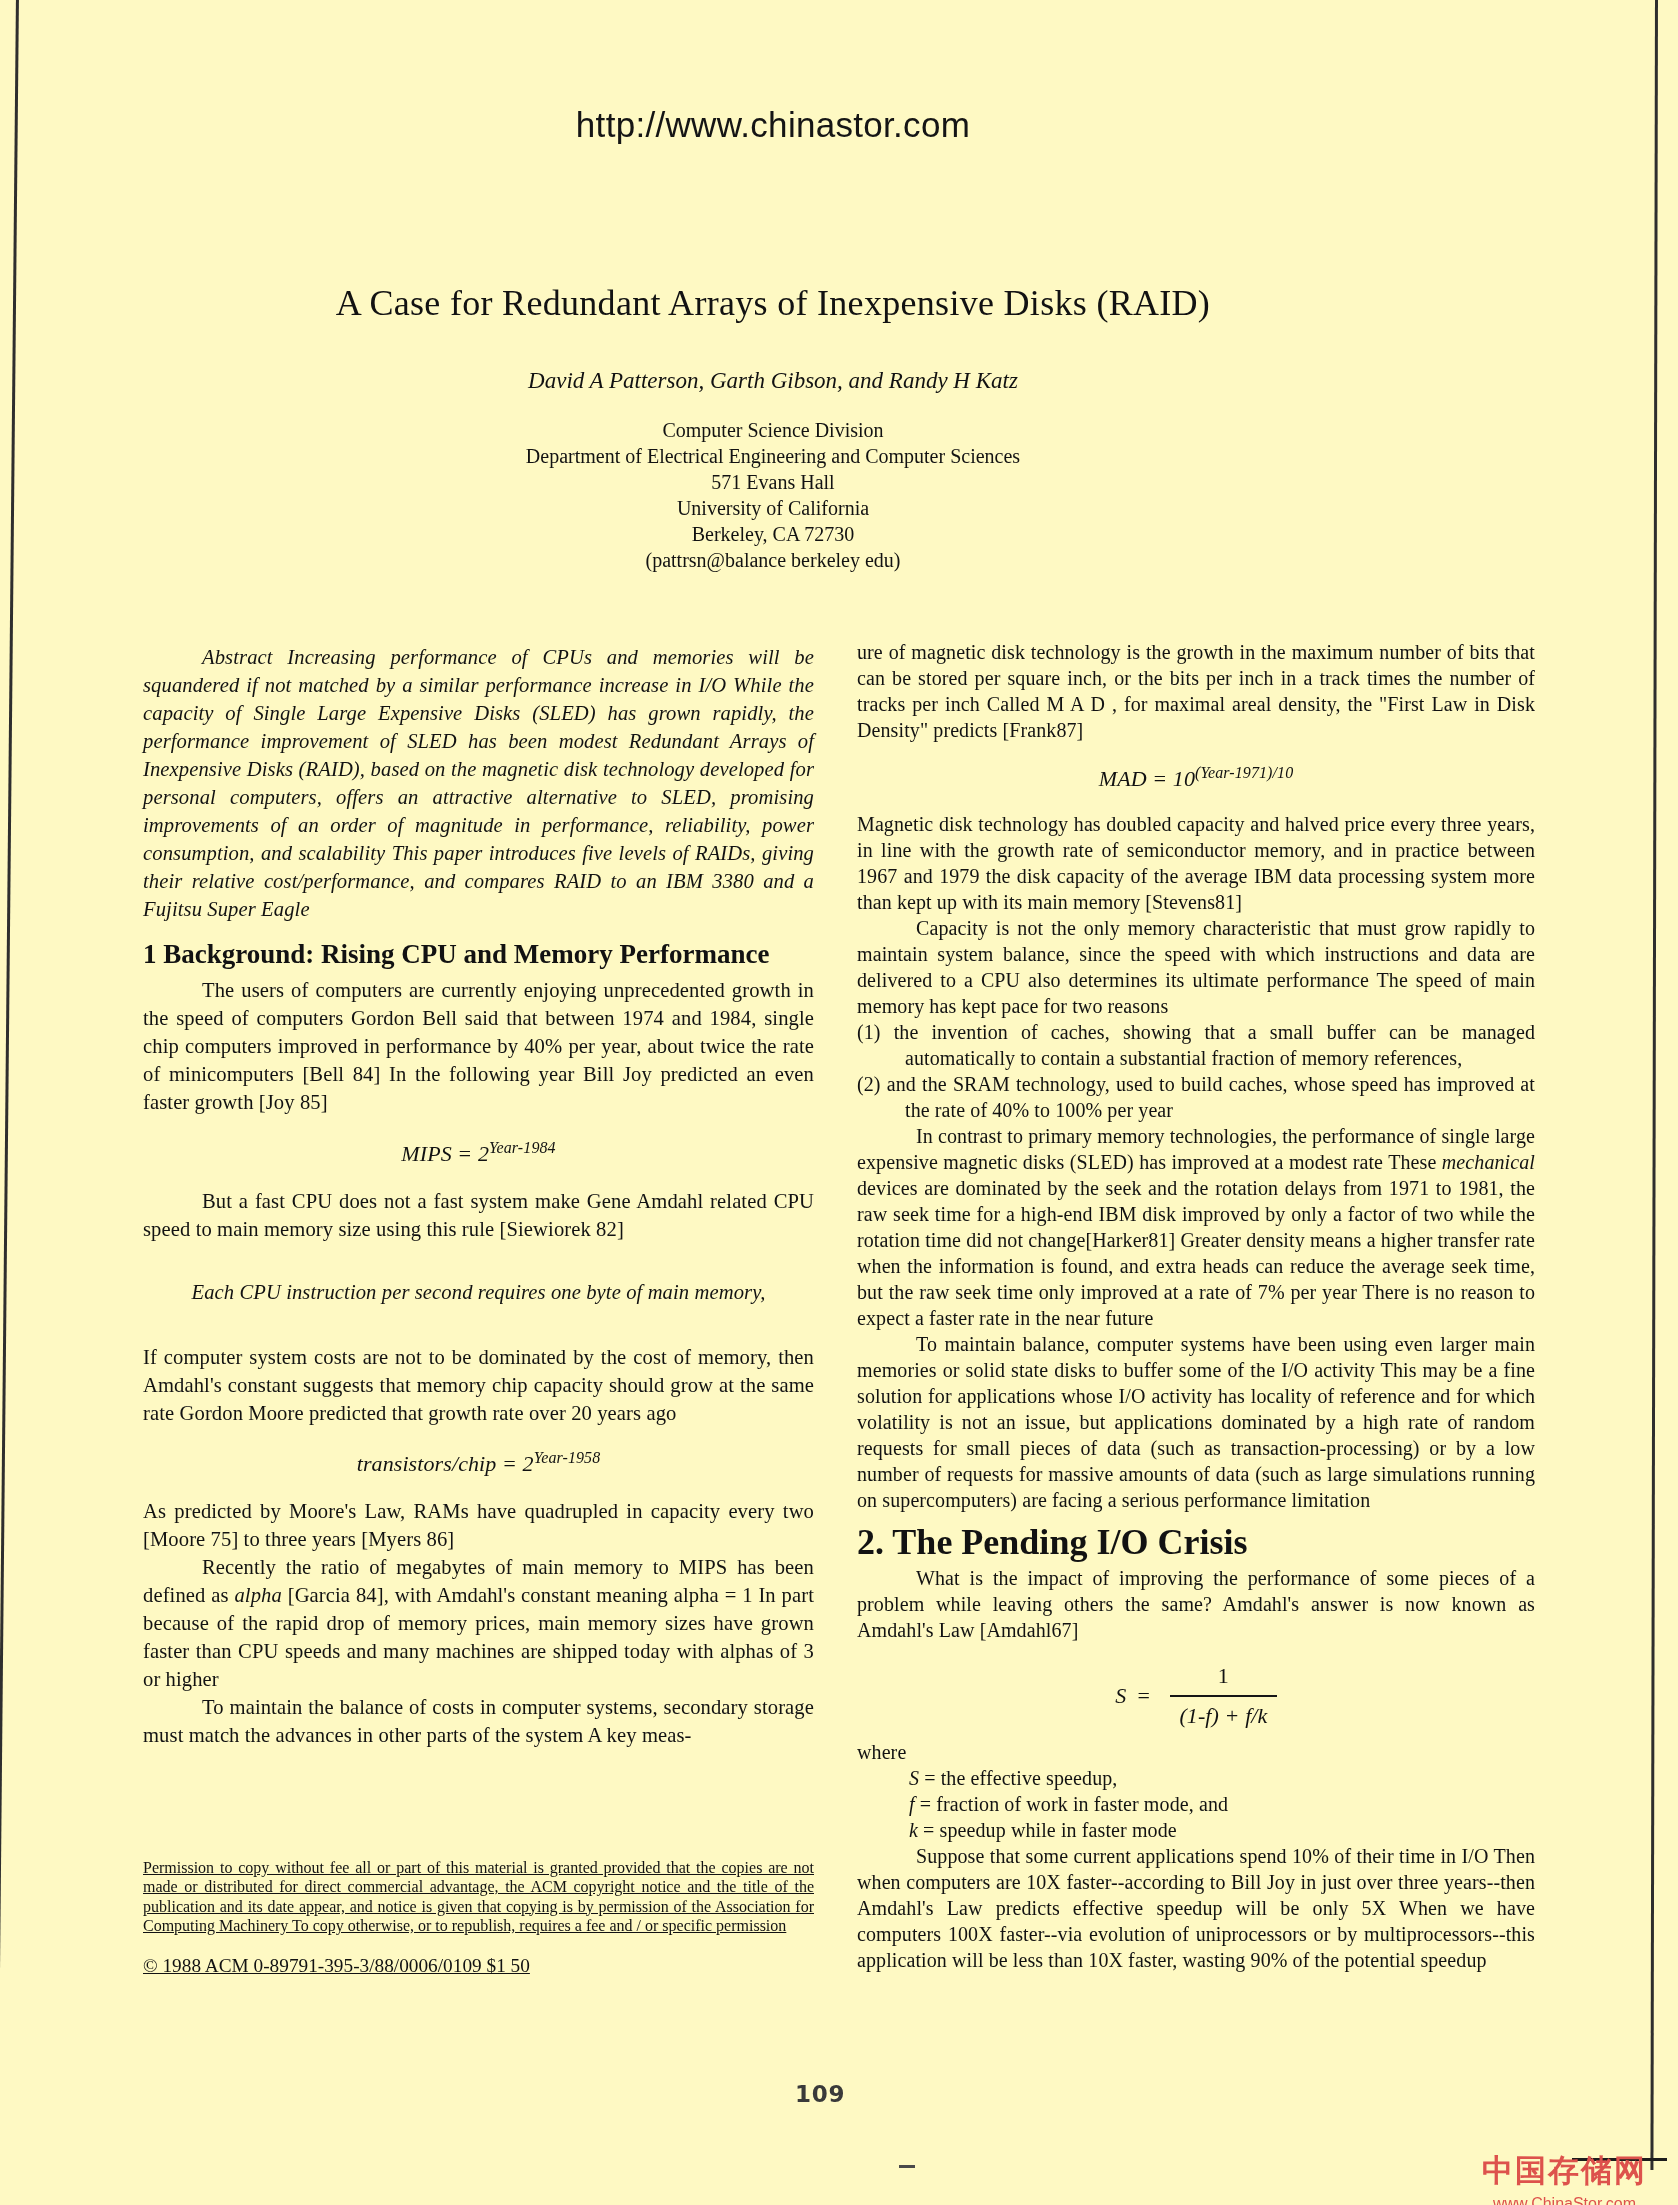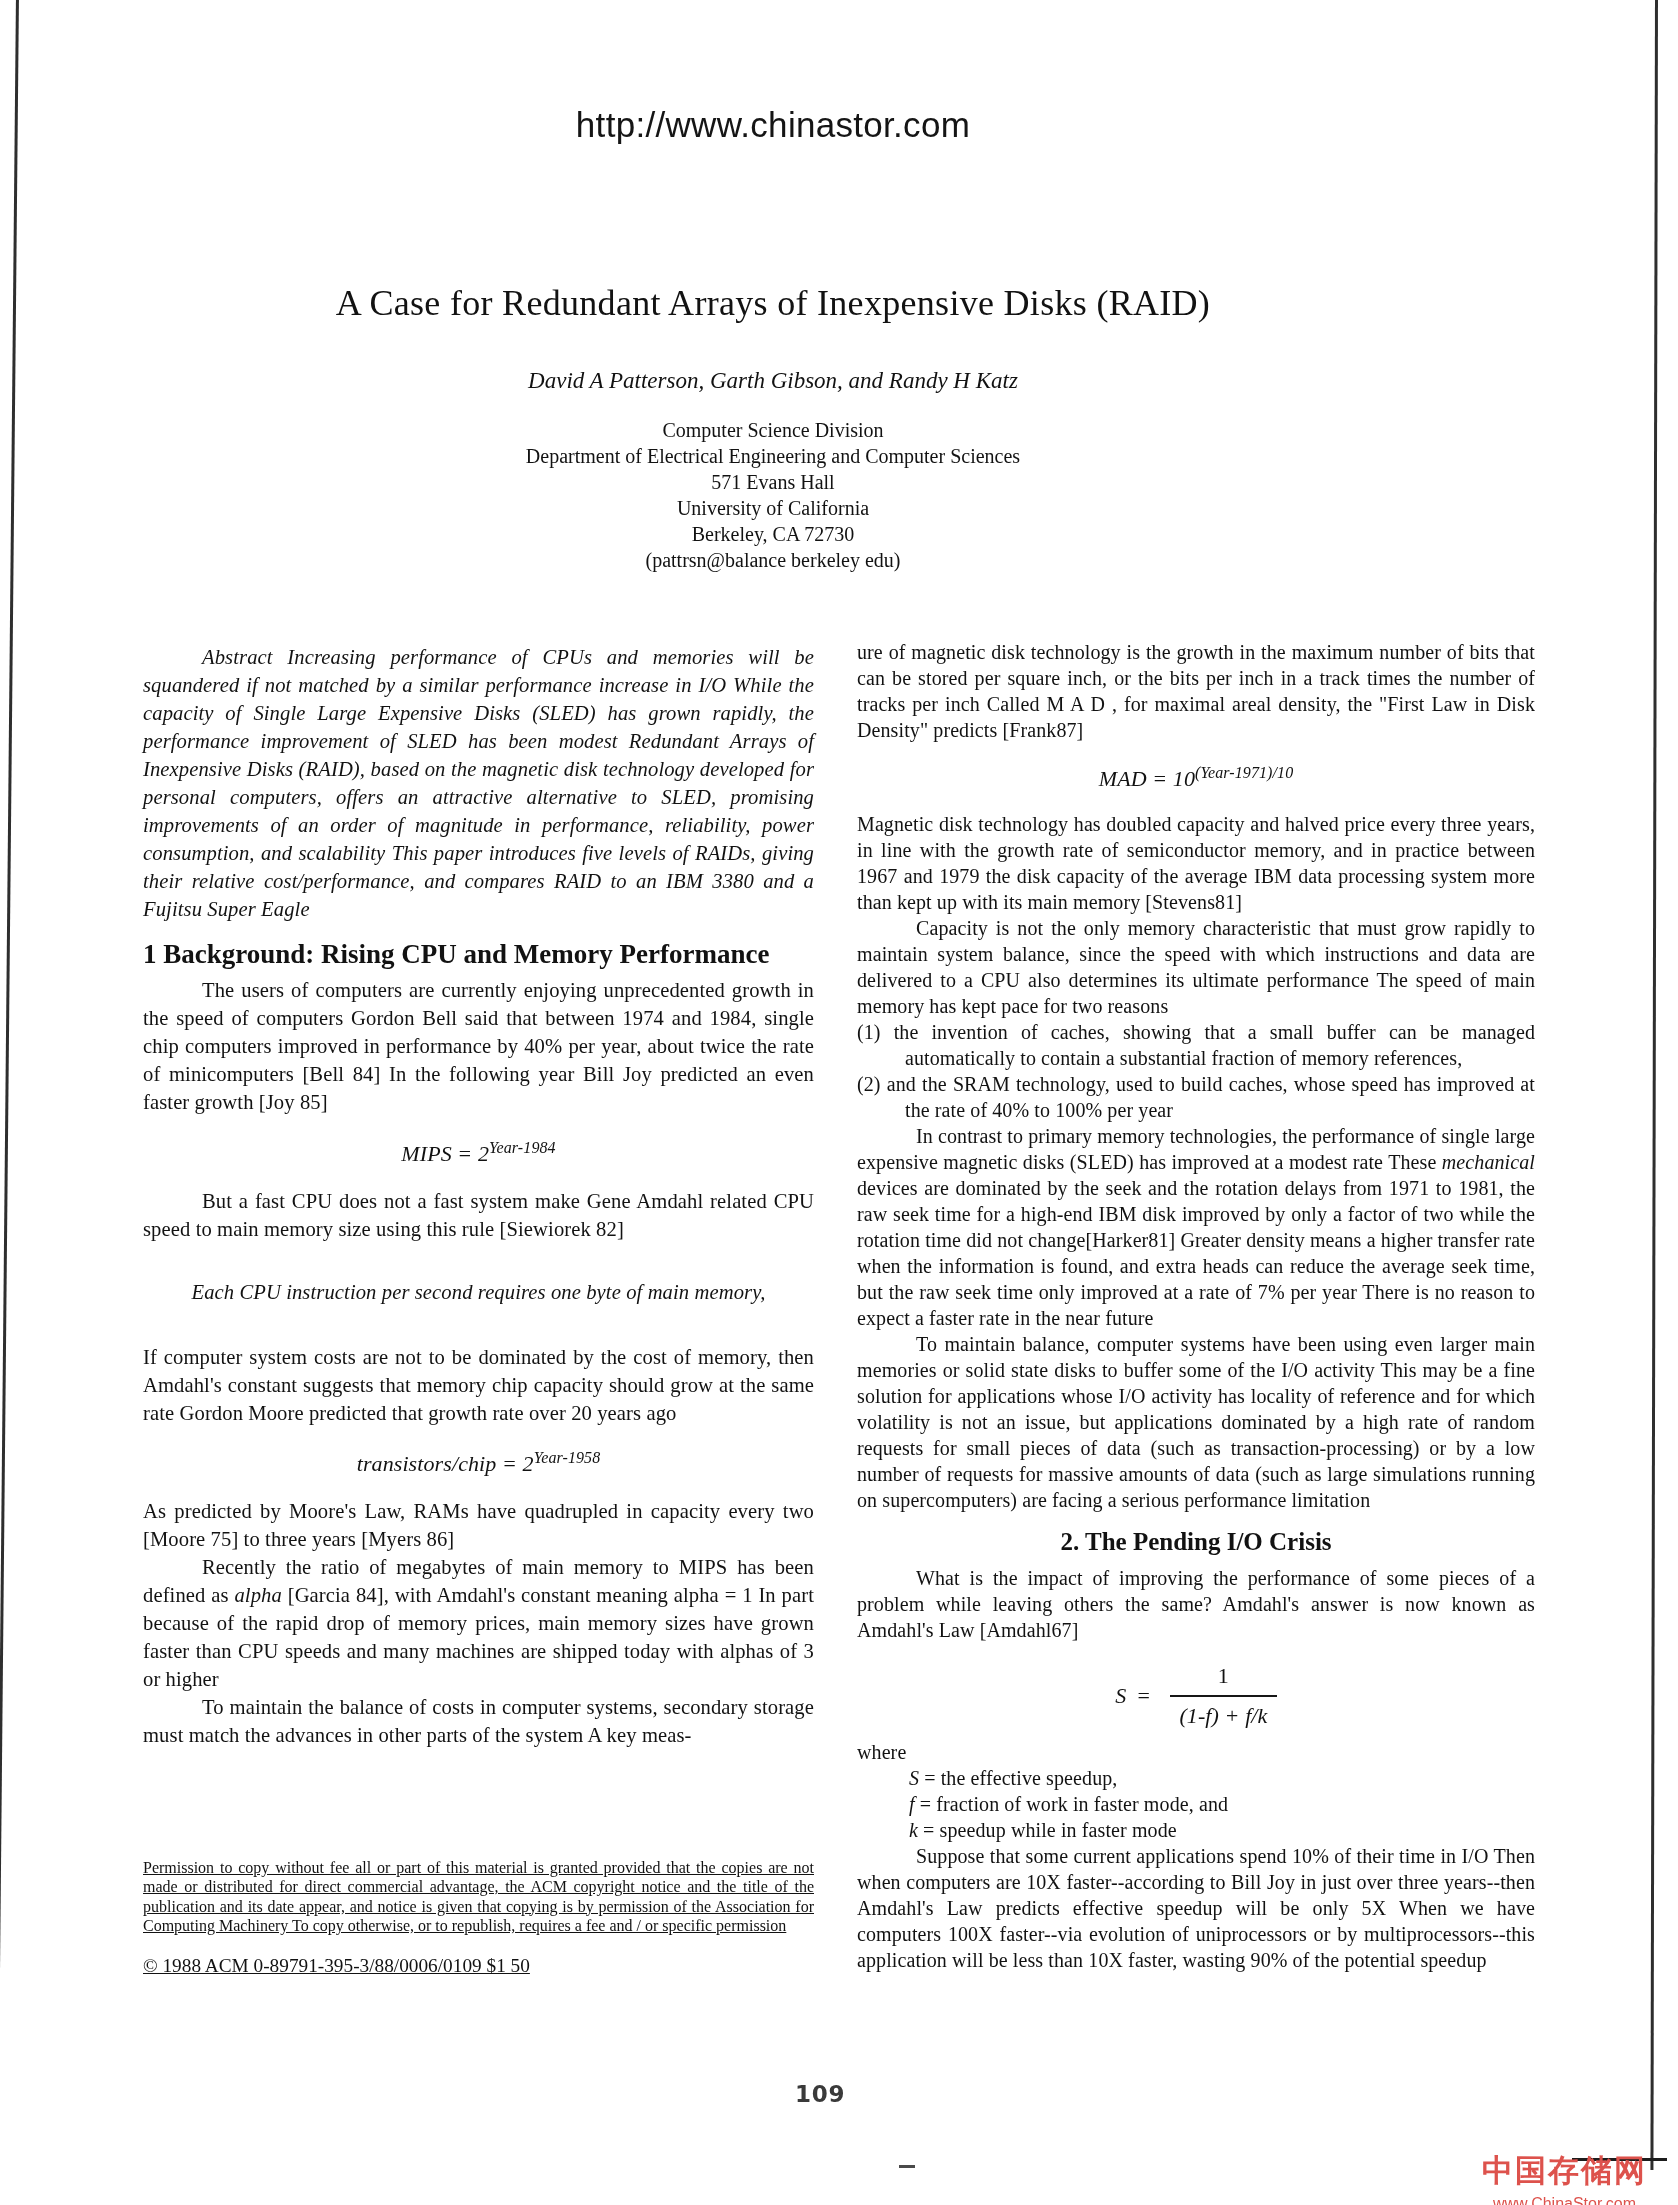--- a/index.html
+++ b/index.html
@@ -1,18 +1,18 @@
 <!DOCTYPE html>
 <html style="font-size:10.7px"><head>
 <meta charset="utf-8">
 <style>
   html, body { margin:0; padding:0; background:#d8d8d8; }
   .page {
     position:relative; width:1678px; height:2205px;
-    background:#ffffff; overflow:hidden;
+    background:#fef9c3; overflow:hidden;
     font-family:"Liberation Serif", serif; color:#121212;
   }
   
   .edge-left  { position:absolute; left:16px;  top:-6.7px; width:3.3px; height:2220px; background:#2e2e2e; transform:rotate(0.55deg); transform-origin:top left; }
   .edge-right { position:absolute; left:1655px; top:-6.7px; width:3.3px; height:2177px; background:#2e2e2e; transform:rotate(0.12deg); transform-origin:top left; }
   .corner-line { position:absolute; left:1572px; top:2158px; width:95px; height:3.3px; background:#1c1c1c; }
   .tiny-dash   { position:absolute; left:899px; top:2165px; width:16px; height:2.7px; background:#4a4a4a; }
 
   .header { position:absolute; top:105px; left:0; width:1546px; text-align:center; }
   .site-url { font-family:"Liberation Sans", sans-serif; font-size:35px; letter-spacing:0.3px; color:#151515; }
@@ -20,21 +20,21 @@
   .authors { margin-top:44px; font-size:23px; font-style:italic; }
   .affiliation { margin-top:22.6px; font-size:20px; line-height:26px; }
 
   .col { position:absolute; text-align:justify; }
   .col-left  { left:143px;  top:643px; width:671px; font-size:20.6px; line-height:28px; letter-spacing:0.1px; }
   .col-right { left:857px; top:639px; width:678px; font-size:20px; line-height:26px; letter-spacing:0.1px; }
   p { margin:0; }
   .indent { text-indent:59px; }
   .abstract { font-style:italic; }
   h2.sec { font-size:27px; font-weight:bold; margin:17.3px 0 8px 0; text-align:left; letter-spacing:0px; }
-  h2.sec2 { font-size:25px; margin:16px 0 9.3px 0;text-align:center; }
+  h2.sec2 { font-size:36px; margin:16px 0 9.3px 0; }
   .equation { text-align:center; margin:17.3px 0 18.6px 0; font-size:22px; font-style:italic; }
   .equation sup { font-size:16px; vertical-align:super; font-style:italic; }
   .rule-italic { font-style:italic; text-align:center; margin:35px 0 37px 0; }
   .listitem { padding-left:48px; text-indent:-48px; }
 
   .fraction-eq { display:flex; justify-content:center; align-items:center; gap:20px; margin:20px 0 10.7px 0; font-size:22px; }
   .fraction-eq .frac { display:inline-block; text-align:center; }
   .fraction-eq .num { display:block; padding:0 6.7px 6.7px 6.7px; }
   .fraction-eq .den { display:block; border-top:2.7px solid #161616; padding:5.3px 9.3px 0 9.3px; font-style:italic; }
   .where { text-align:left; }

